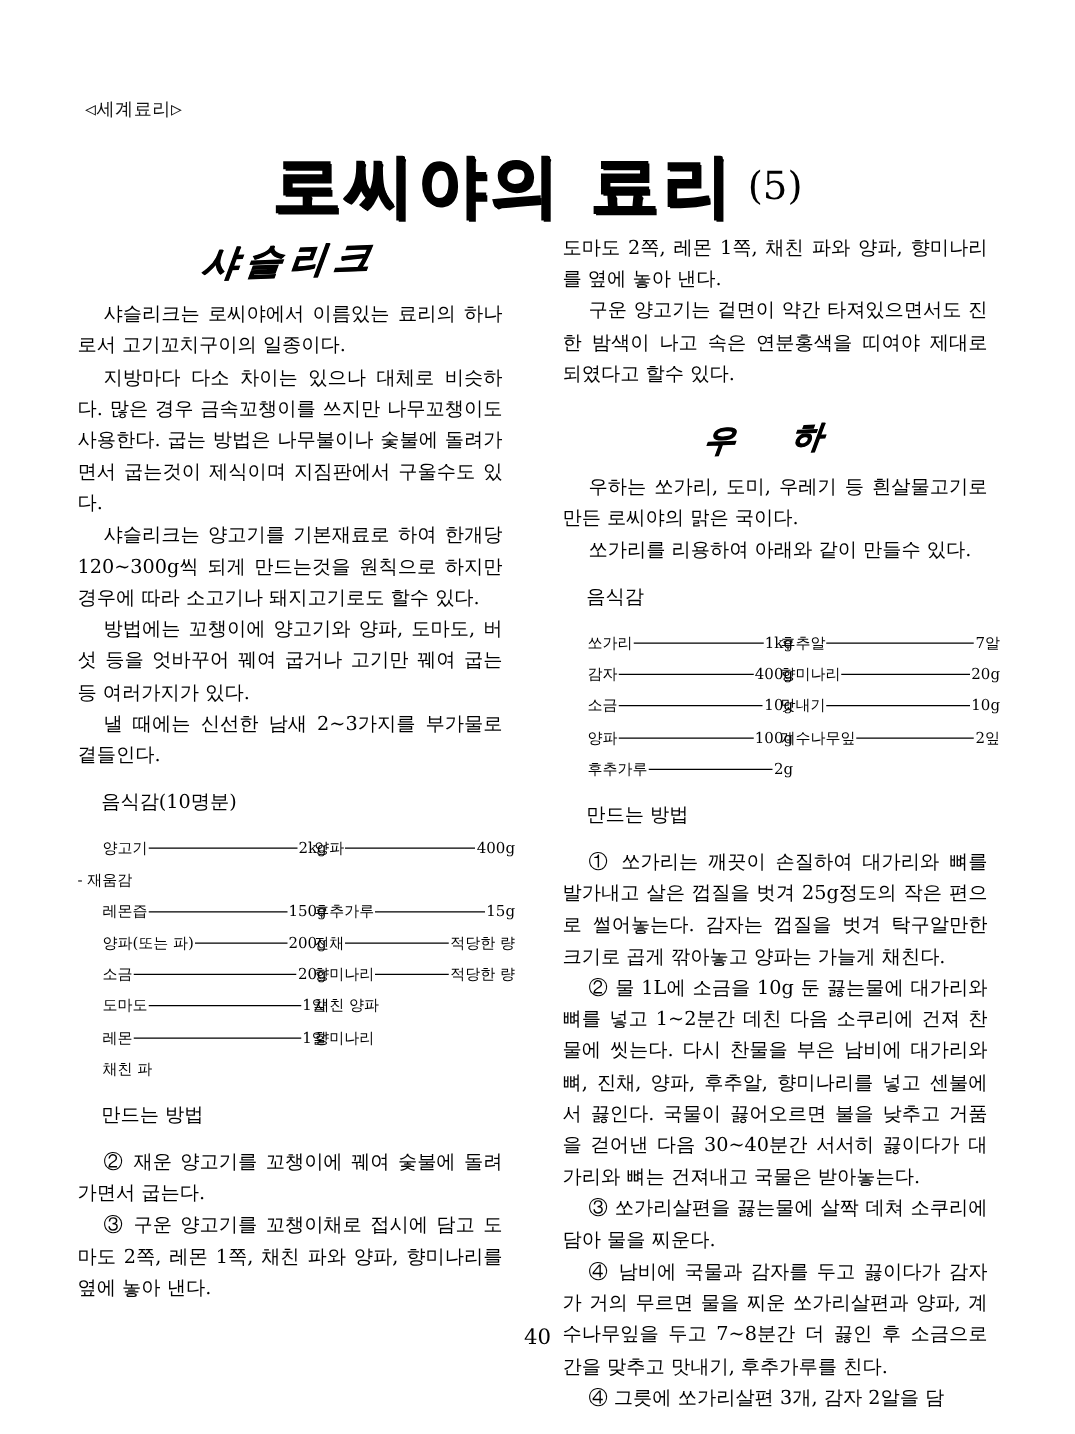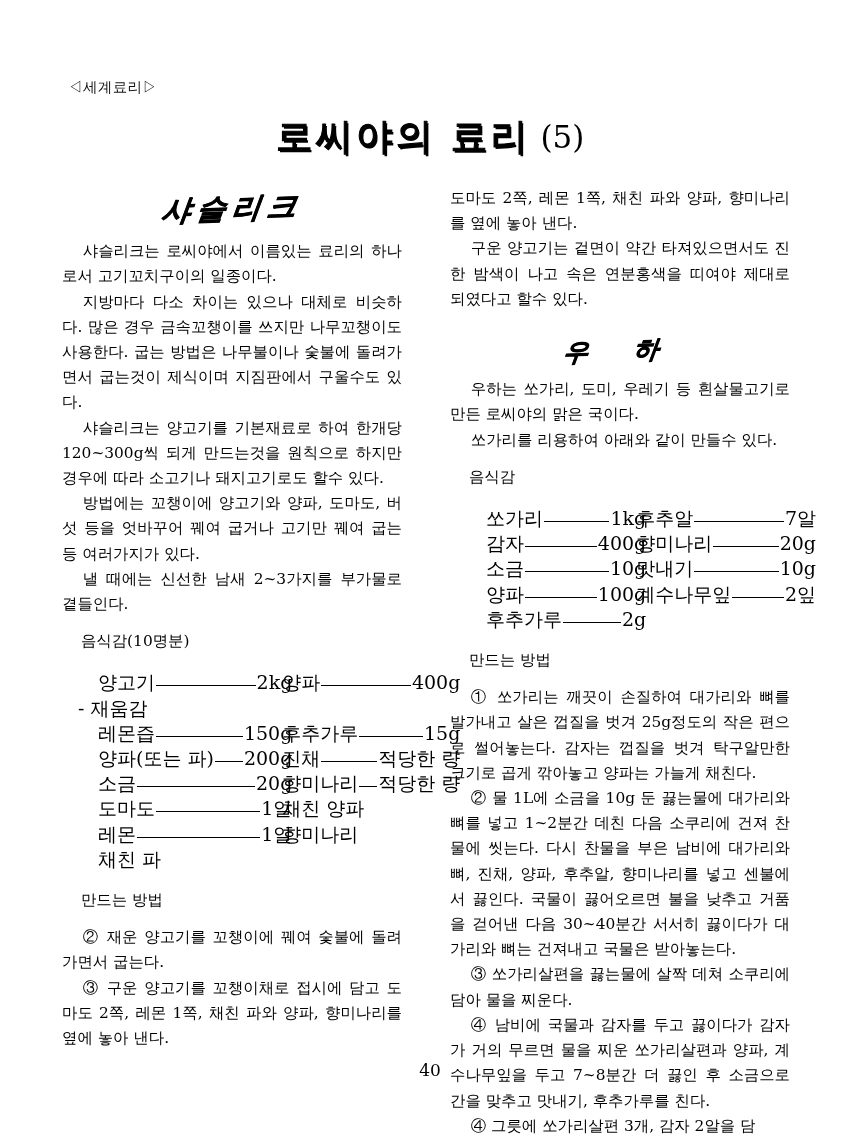--- a/index.html
+++ b/index.html
@@ -17,40 +17,40 @@
     font-family: "DejaVu Serif", "Liberation Serif", serif;
     color: #000000;
     box-sizing: border-box;
   }
 
   
   .running-head {
     position: absolute;
     left: 68px;
     top: 78px;
-    font-family: Liberation Serif, serif;
+    font-family: Liberation Mono, monospace;
     font-size: 14.5px;
     letter-spacing: 0.4px;
     color: #111;
     white-space: nowrap;
   }
 
   
   .main-title {
     position: absolute;
     left: 0;
     right: 0;
     top: 112px;
     text-align: center;
     white-space: nowrap;
   }
   .main-title .title-main {
     font-family: "DejaVu Sans", "Liberation Sans", sans-serif;
-    font-size: 37px;
-    font-weight: 400;
+    font-size: 55px;
+    font-weight: 700;
     letter-spacing: 3px;
     -webkit-text-stroke: 1.1px #000;
     text-shadow: 1.5px 1.5px 0 #000;
     vertical-align: middle;
   }
   .main-title .title-num {
     font-family: "DejaVu Serif", "Liberation Serif", serif;
     font-size: 31px;
     font-weight: 400;
     margin-left: 10px;
@@ -98,22 +98,22 @@
 
   .subhead {
     margin: 12px;
     text-indent: 0.45em;
   }
 
   
   .ing-table {
     width: 100%;
     border-collapse: collapse;
-    margin: 16px;
-    font-size: 19px;
+    margin: 0;
+    font-size: 12px;
     line-height: 25.2px;
   }
   .ing-table td {
     padding: 0;
     vertical-align: baseline;
     white-space: nowrap;
   }
   .ing-cell {
     display: flex;
     align-items: baseline;

